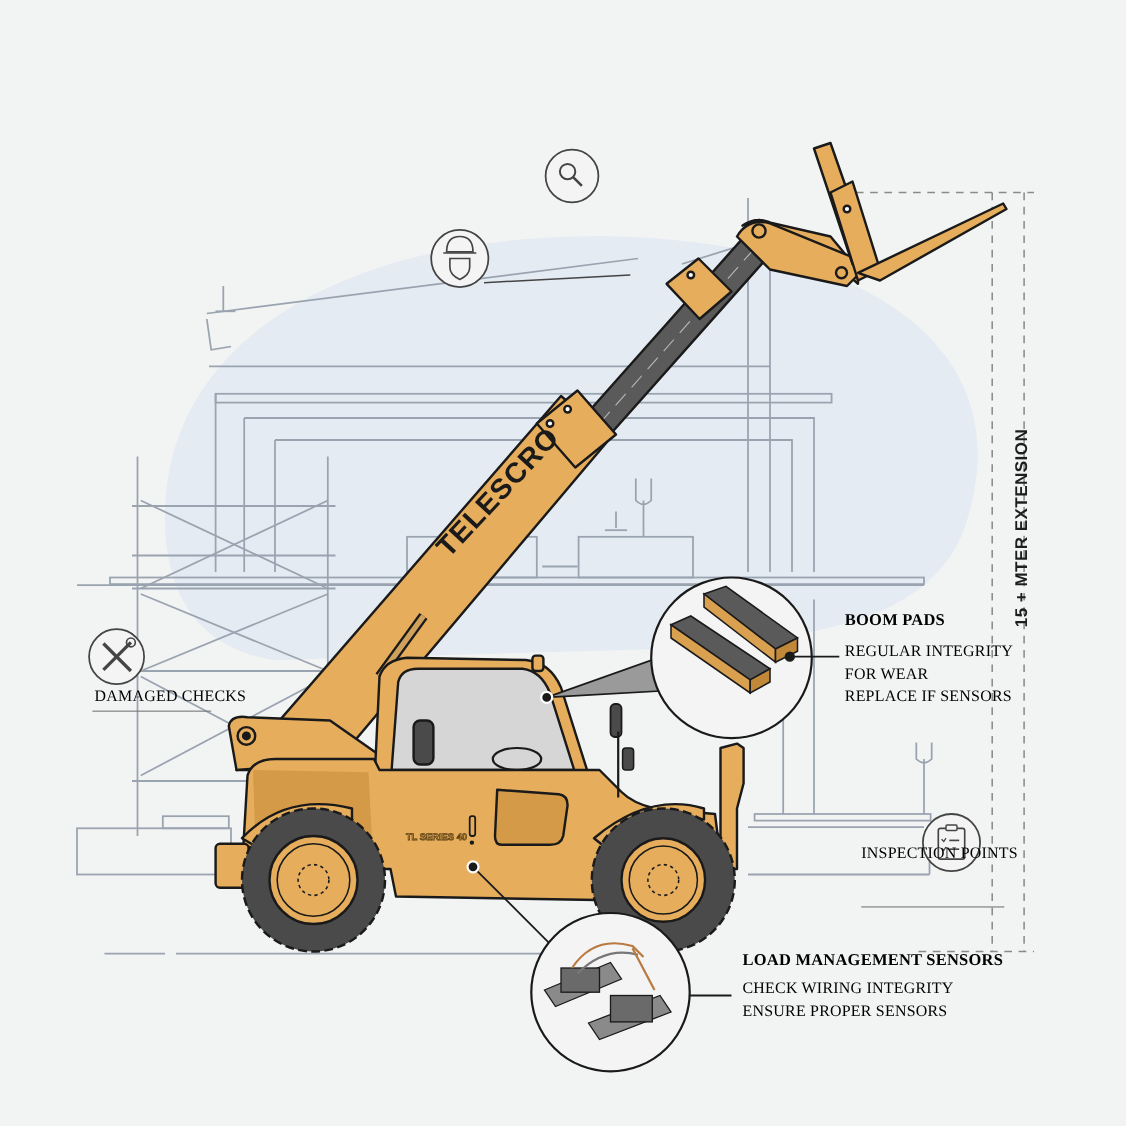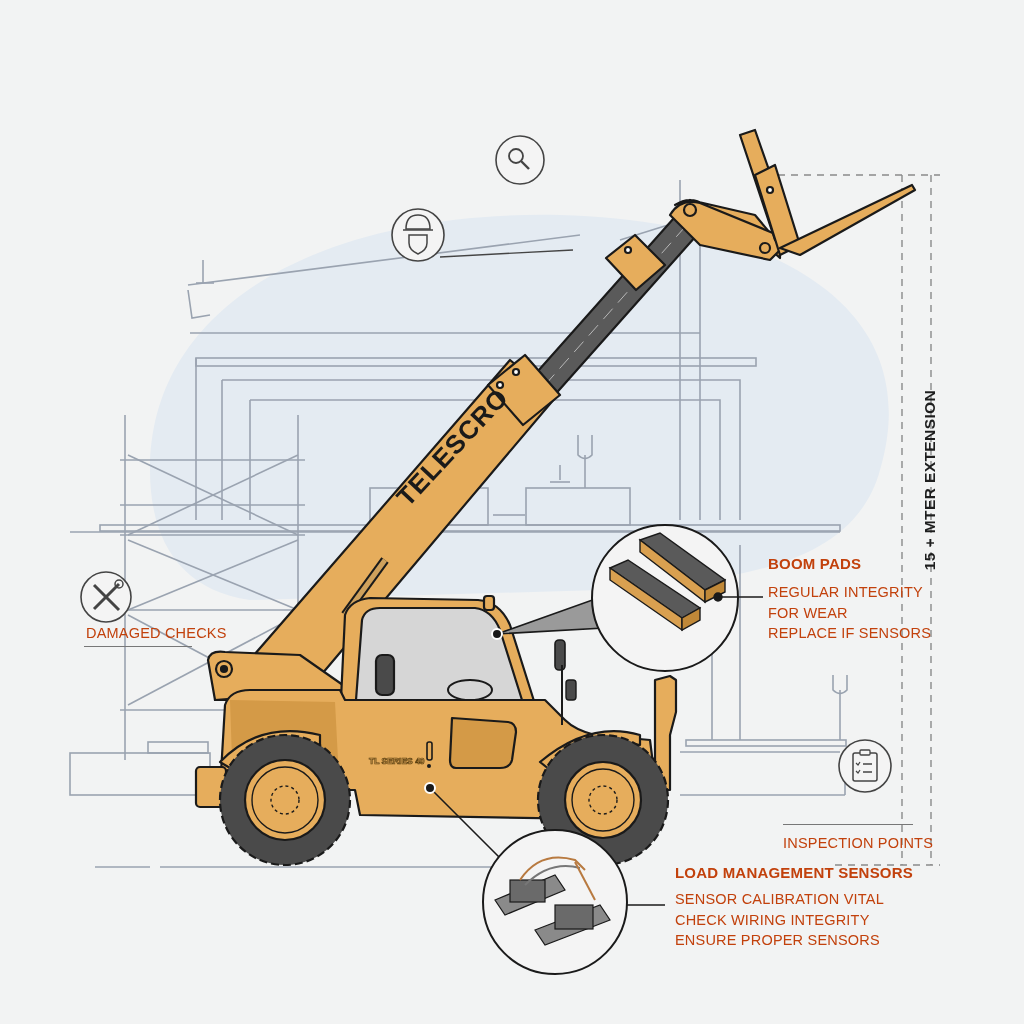--- a/index.html
+++ b/index.html
@@ -4,22 +4,22 @@
   <style>
     html, body { margin: 0; padding: 0; }
     body {
       width: 1024px; height: 1024px; overflow: hidden;
       background: #f2f3f3;
       font-family: "Liberation Sans", "DejaVu Sans", sans-serif;
       position: relative;
     }
     #stage { position: absolute; left: 0; top: 0; width: 1024px; height: 1024px; }
     .label {
-      position: absolute; color: #c2410c; letter-spacing: 0.2px;
-      font-family: Liberation Sans, sans-serif;
+      position: absolute; color: #000000; letter-spacing: 0.2px;
+      font-family: Liberation Serif, serif;
     }
     .callout-title { font-weight: bold; font-size: 15px; }
     .callout-line { font-size: 14.5px; line-height: 20.5px; display: block; }
     .icon-label { font-size: 14.5px; }
     .underline { position: absolute; height: 1px; background: #777; }
     .vert-label {
       position: absolute; left: 930px; top: 480px;
       transform: translate(-50%, -50%) rotate(-90deg);
       white-space: nowrap; font-weight: bold; font-size: 15.5px; color: #1e1e1e;
       letter-spacing: 0.4px;
@@ -230,35 +230,34 @@
       <line x1="863" y1="764" x2="872" y2="764" stroke="#444" stroke-width="1.5"></line>
       <line x1="863" y1="772" x2="872" y2="772" stroke="#444" stroke-width="1.5"></line>
       <path d="M856 763 l2 2 l2 -3" fill="none" stroke="#444" stroke-width="1.2"></path>
       <path d="M856 771 l2 2 l2 -3" fill="none" stroke="#444" stroke-width="1.2"></path>
     </g>
   </svg>
 
   <span class="label icon-label" style="left:86px;top:625px">DAMAGED CHECKS</span>
   <div class="underline" style="left:84px;top:646px;width:108px"></div>
 
-  <span class="label icon-label" style="left:783px;top:835px">INSPECTION POINTS</span>
+  <span class="label icon-label" style="left:783px;top:768px">INSPECTION POINTS</span>
   <div class="underline" style="left:783px;top:824px;width:130px"></div>
 
   <div class="label" style="left:768px;top:555px">
     <span class="callout-title">BOOM PADS</span>
     <div style="margin-top:9px">
       <span class="callout-line">REGULAR INTEGRITY</span>
       <span class="callout-line">FOR WEAR</span>
       <span class="callout-line">REPLACE IF SENSORS</span>
     </div>
   </div>
 
   <div class="label" style="left:675px;top:864px">
     <span class="callout-title">LOAD MANAGEMENT SENSORS</span>
     <div style="margin-top:7px">
-      <span class="callout-line">SENSOR CALIBRATION VITAL</span>
       <span class="callout-line">CHECK WIRING INTEGRITY</span>
       <span class="callout-line">ENSURE PROPER SENSORS</span>
     </div>
   </div>
 
   <span class="vert-label">15 + MTER EXTENSION</span>
 </div>
 
 </body></html>

